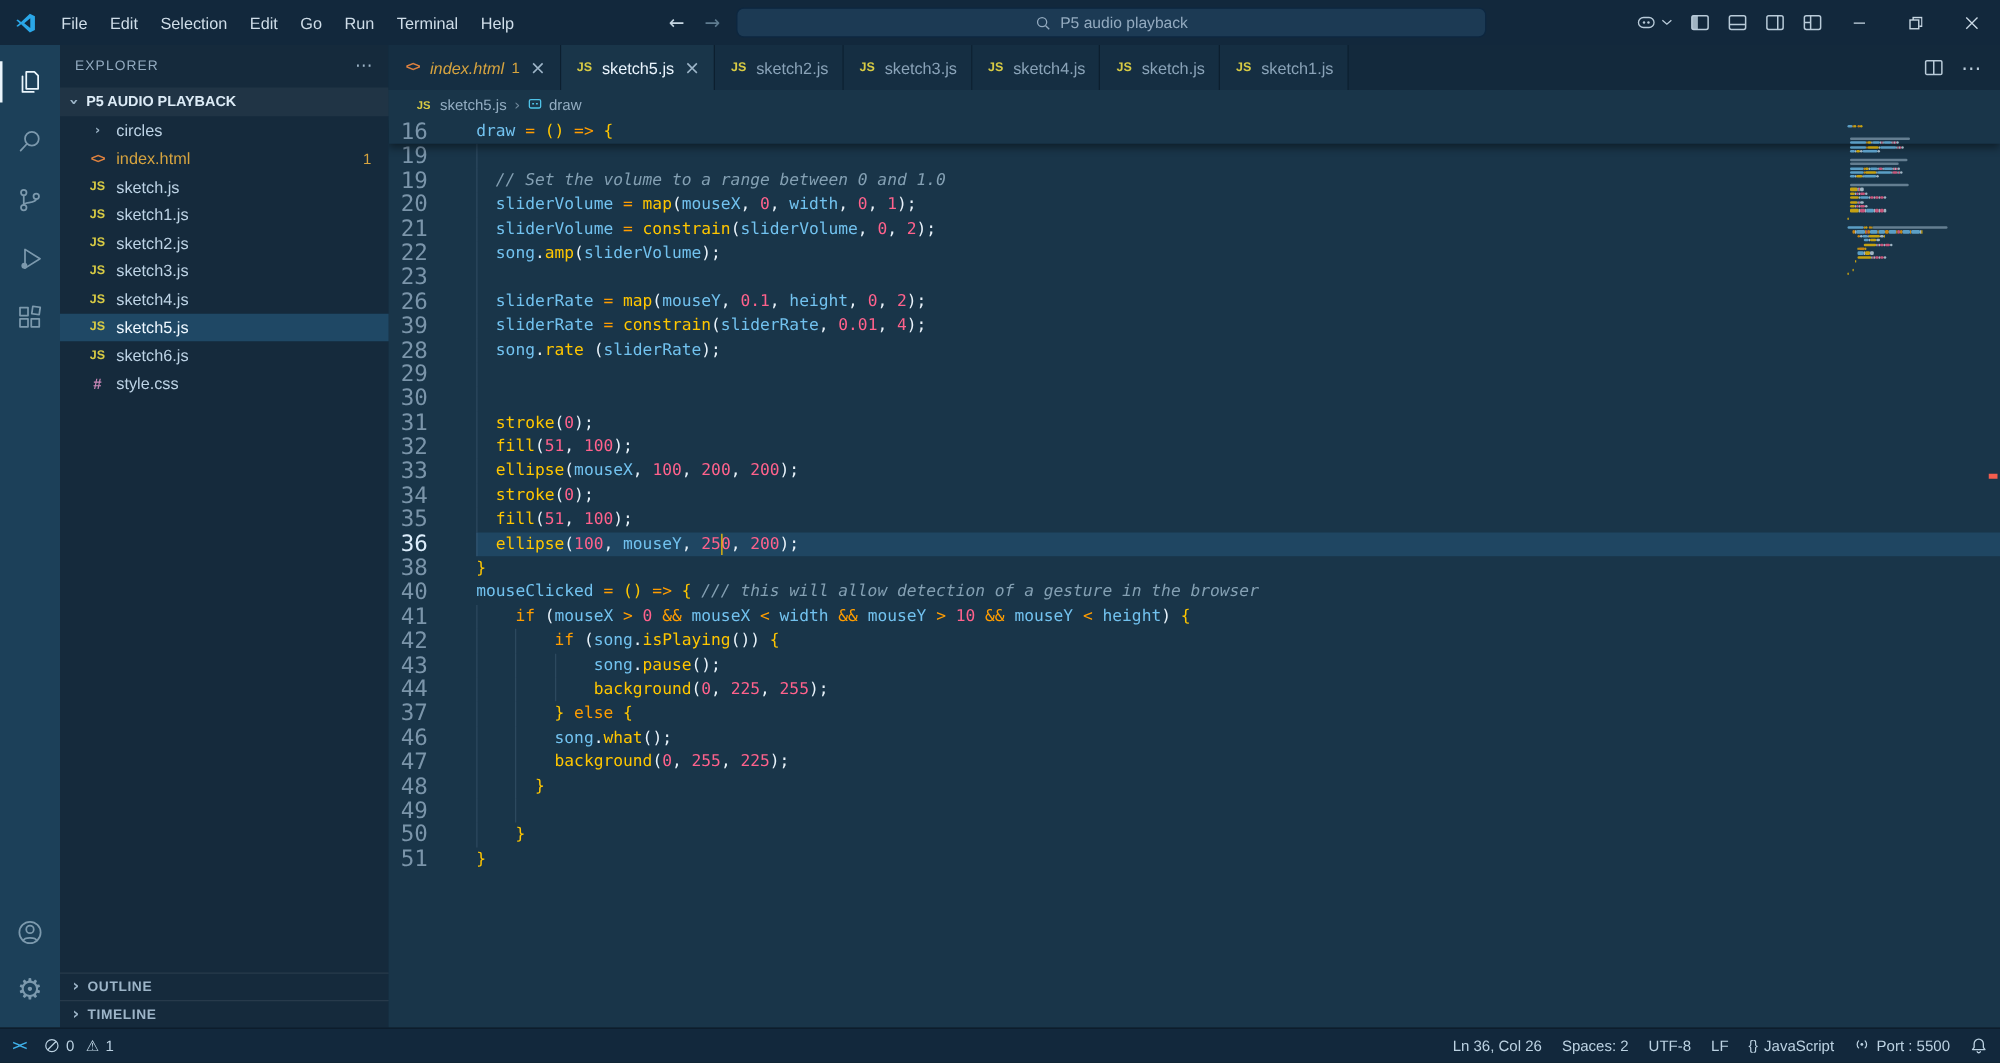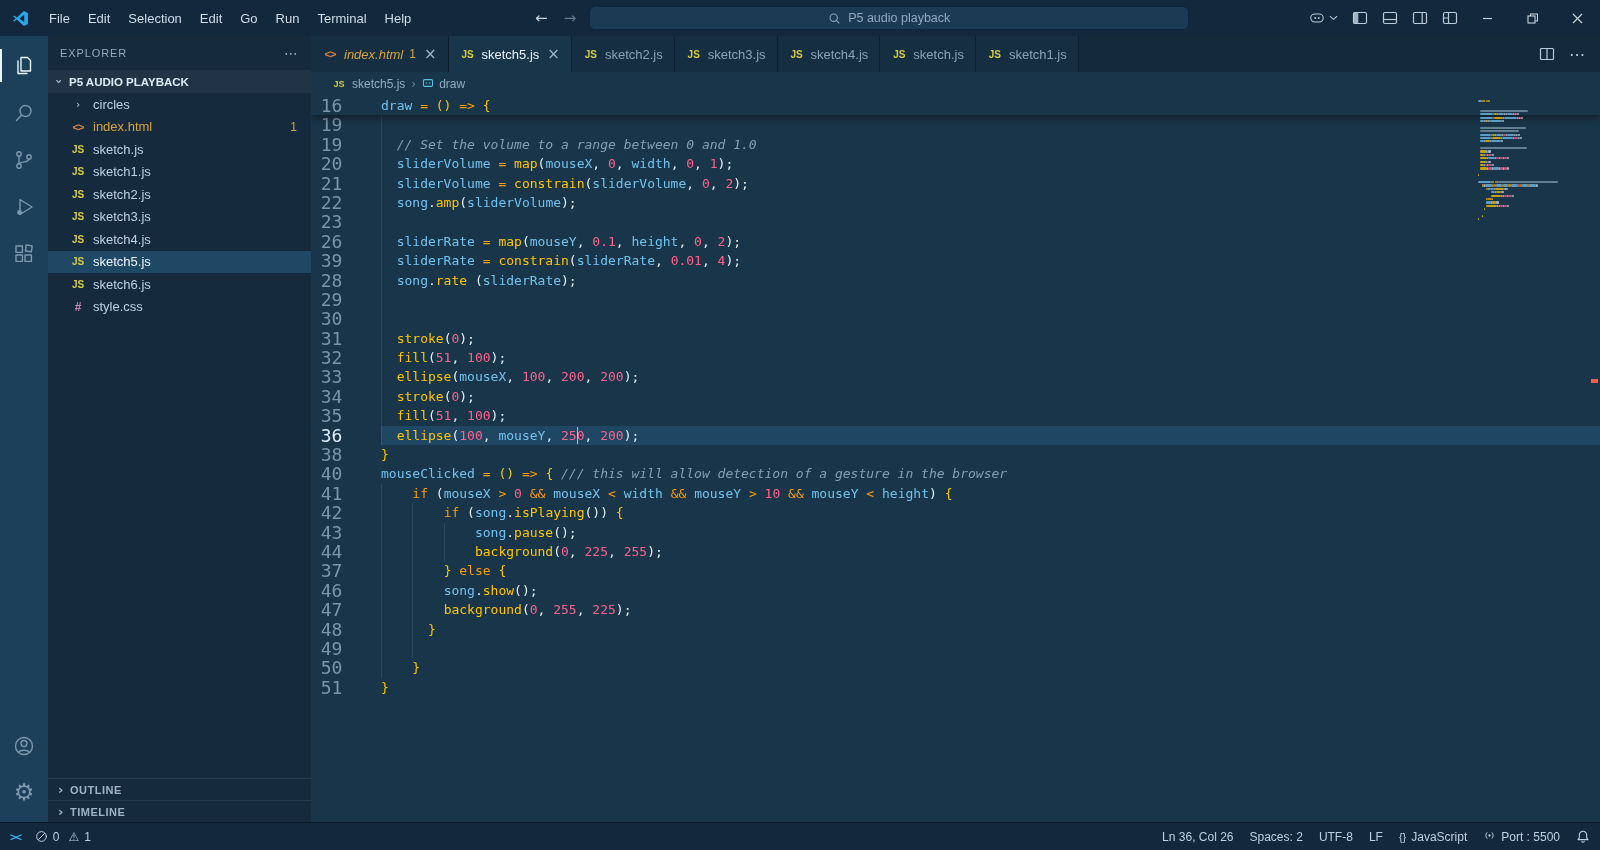--- a/index.html
+++ b/index.html
@@ -465,21 +465,21 @@
             <div class="crow">
               <span class="ln">44</span>
               <span class="lc"><i class="guide" style="left: 0px;"></i><i class="guide" style="left: 31.32px;"></i><i class="guide" style="left: 62.64px;"></i><span class="tk-p">            </span><span class="tk-f">background</span><span class="tk-p">(</span><span class="tk-n">0</span><span class="tk-p">, </span><span class="tk-n">225</span><span class="tk-p">, </span><span class="tk-n">255</span><span class="tk-p">);</span></span>
             </div>
             <div class="crow">
               <span class="ln">37</span>
               <span class="lc"><i class="guide" style="left: 0px;"></i><i class="guide" style="left: 31.32px;"></i><span class="tk-p">        </span><span class="tk-f">} </span><span class="tk-k">else </span><span class="tk-f">{</span></span>
             </div>
             <div class="crow">
               <span class="ln">46</span>
-              <span class="lc"><i class="guide" style="left: 0px;"></i><i class="guide" style="left: 31.32px;"></i><span class="tk-p">        </span><span class="tk-v">song</span><span class="tk-p">.</span><span class="tk-f">show</span><span class="tk-p">();</span></span>
+              <span class="lc"><i class="guide" style="left: 0px;"></i><i class="guide" style="left: 31.32px;"></i><span class="tk-p">        </span><span class="tk-v">song</span><span class="tk-p">.</span><span class="tk-f">what</span><span class="tk-p">();</span></span>
             </div>
             <div class="crow">
               <span class="ln">47</span>
               <span class="lc"><i class="guide" style="left: 0px;"></i><i class="guide" style="left: 31.32px;"></i><span class="tk-p">        </span><span class="tk-f">background</span><span class="tk-p">(</span><span class="tk-n">0</span><span class="tk-p">, </span><span class="tk-n">255</span><span class="tk-p">, </span><span class="tk-n">225</span><span class="tk-p">);</span></span>
             </div>
             <div class="crow">
               <span class="ln">48</span>
               <span class="lc"><i class="guide" style="left: 0px;"></i><i class="guide" style="left: 31.32px;"></i><span class="tk-p">      </span><span class="tk-f">}</span></span>
             </div>
             <div class="crow">

